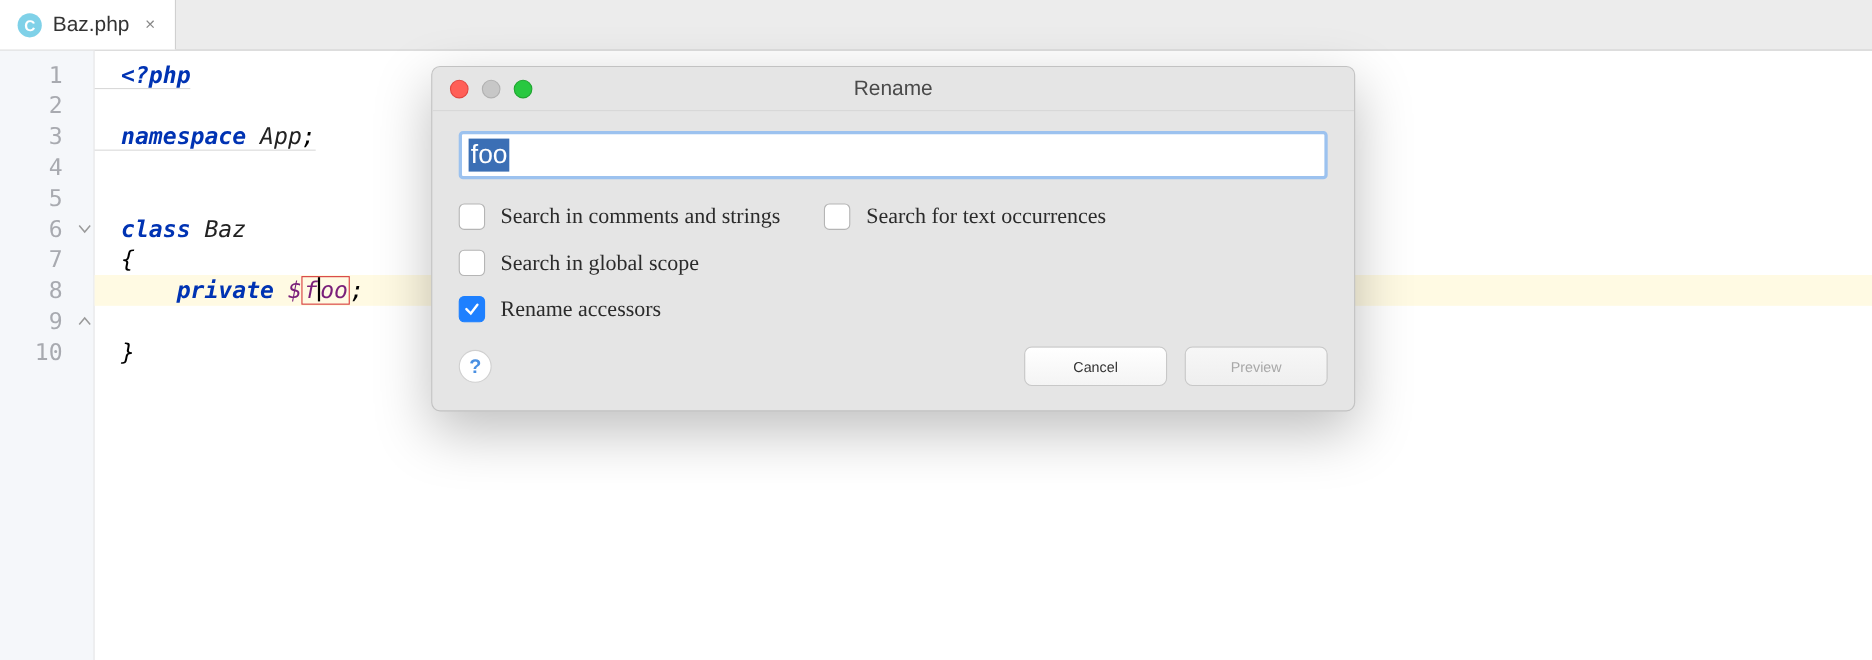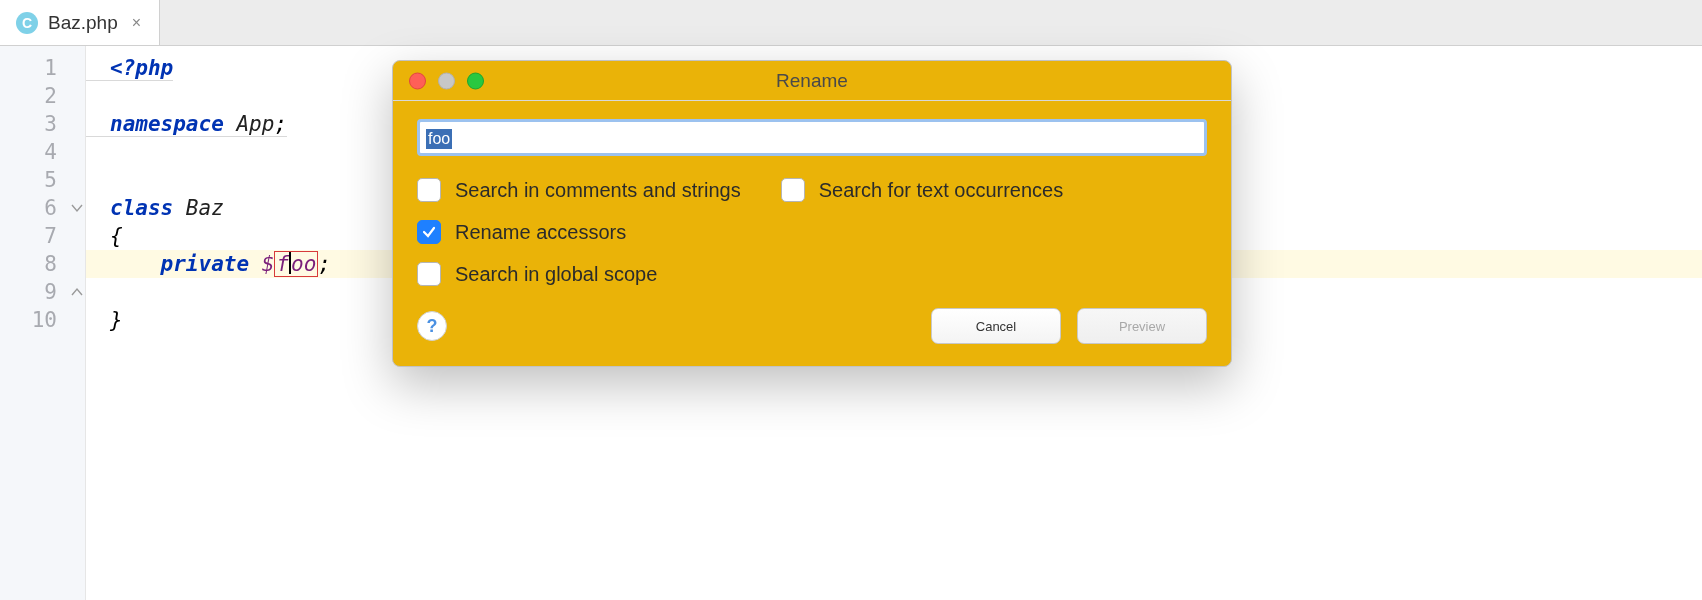--- a/index.html
+++ b/index.html
@@ -93,21 +93,21 @@
     border-left: 2px solid #000;
     height: 22px;
     vertical-align: -3px;
   }
 
   
   .dialog-backdrop {
     position: absolute;
     top: 60px; left: 392px;
     width: 840px;
-    background: #eab308;
+    background: #e5e5e5;
     border: 1px solid #c2c2c2;
     border-radius: 8px;
     box-shadow: 0 18px 50px rgba(0,0,0,0.25);
     overflow: hidden;
   }
   .dialog-titlebar {
     height: 40px;
     display: flex;
     align-items: center;
     position: relative;
@@ -135,31 +135,32 @@
   .dialog-label { margin-bottom: 14px; }
   .dialog-input-wrap {
     border: 3px solid #9cc2ef;
     border-radius: 4px;
     background: #fff;
     margin-bottom: 22px;
   }
   .sel-text {
     background: #3b6fb5; color: #fff;
     padding: 1px 2px;
-    font-size: 16px;
+    font-size: 24px;
     display: inline-block;
   }
   .fake-input {
     width: 100%; padding: 4px 6px; font-size: 20px;
     cursor: text;
   }
 
   .check-row {
     display: flex; gap: 40px; margin-bottom: 18px;
     flex-wrap: wrap;
+    font-family: Liberation Serif, serif;
   }
   .check {
     display: flex; align-items: center; gap: 14px;
     font-size: 20px; color: #2b2b2b;
     cursor: pointer;
   }
   .cb {
     width: 24px; height: 24px;
     border: 1px solid #b5b5b5;
     border-radius: 5px;
@@ -280,38 +281,38 @@
       <label class="check">
         <span class="cb">
           
         </span>
         <span>Search for text occurrences</span>
       </label>
     </div>
 
     <div class="check-row">
       <label class="check">
+        <span class="cb">
+          
+        </span>
+        <span>Search in global scope</span>
+      </label>
+    </div>
+
+    <div class="check-row">
+      <label class="check">
         <span class="cb checked">
           <svg width="14" height="14" viewBox="0 0 14 14">
               <path d="M2 7 L6 11 L12 3" stroke="#fff" stroke-width="2.2" fill="none" stroke-linecap="round"></path>
             </svg>
         </span>
         <span>Rename accessors</span>
       </label>
     </div>
 
-    <div class="check-row">
-      <label class="check">
-        <span class="cb">
-          
-        </span>
-        <span>Search in global scope</span>
-      </label>
-    </div>
-
     <div class="dialog-footer">
       <div class="help">?</div>
       <div class="spacer"></div>
       <button class="btn">Cancel</button>
       <button class="btn disabled">Preview</button>
     </div>
   </div>
 </div>
 
 </body></html>

